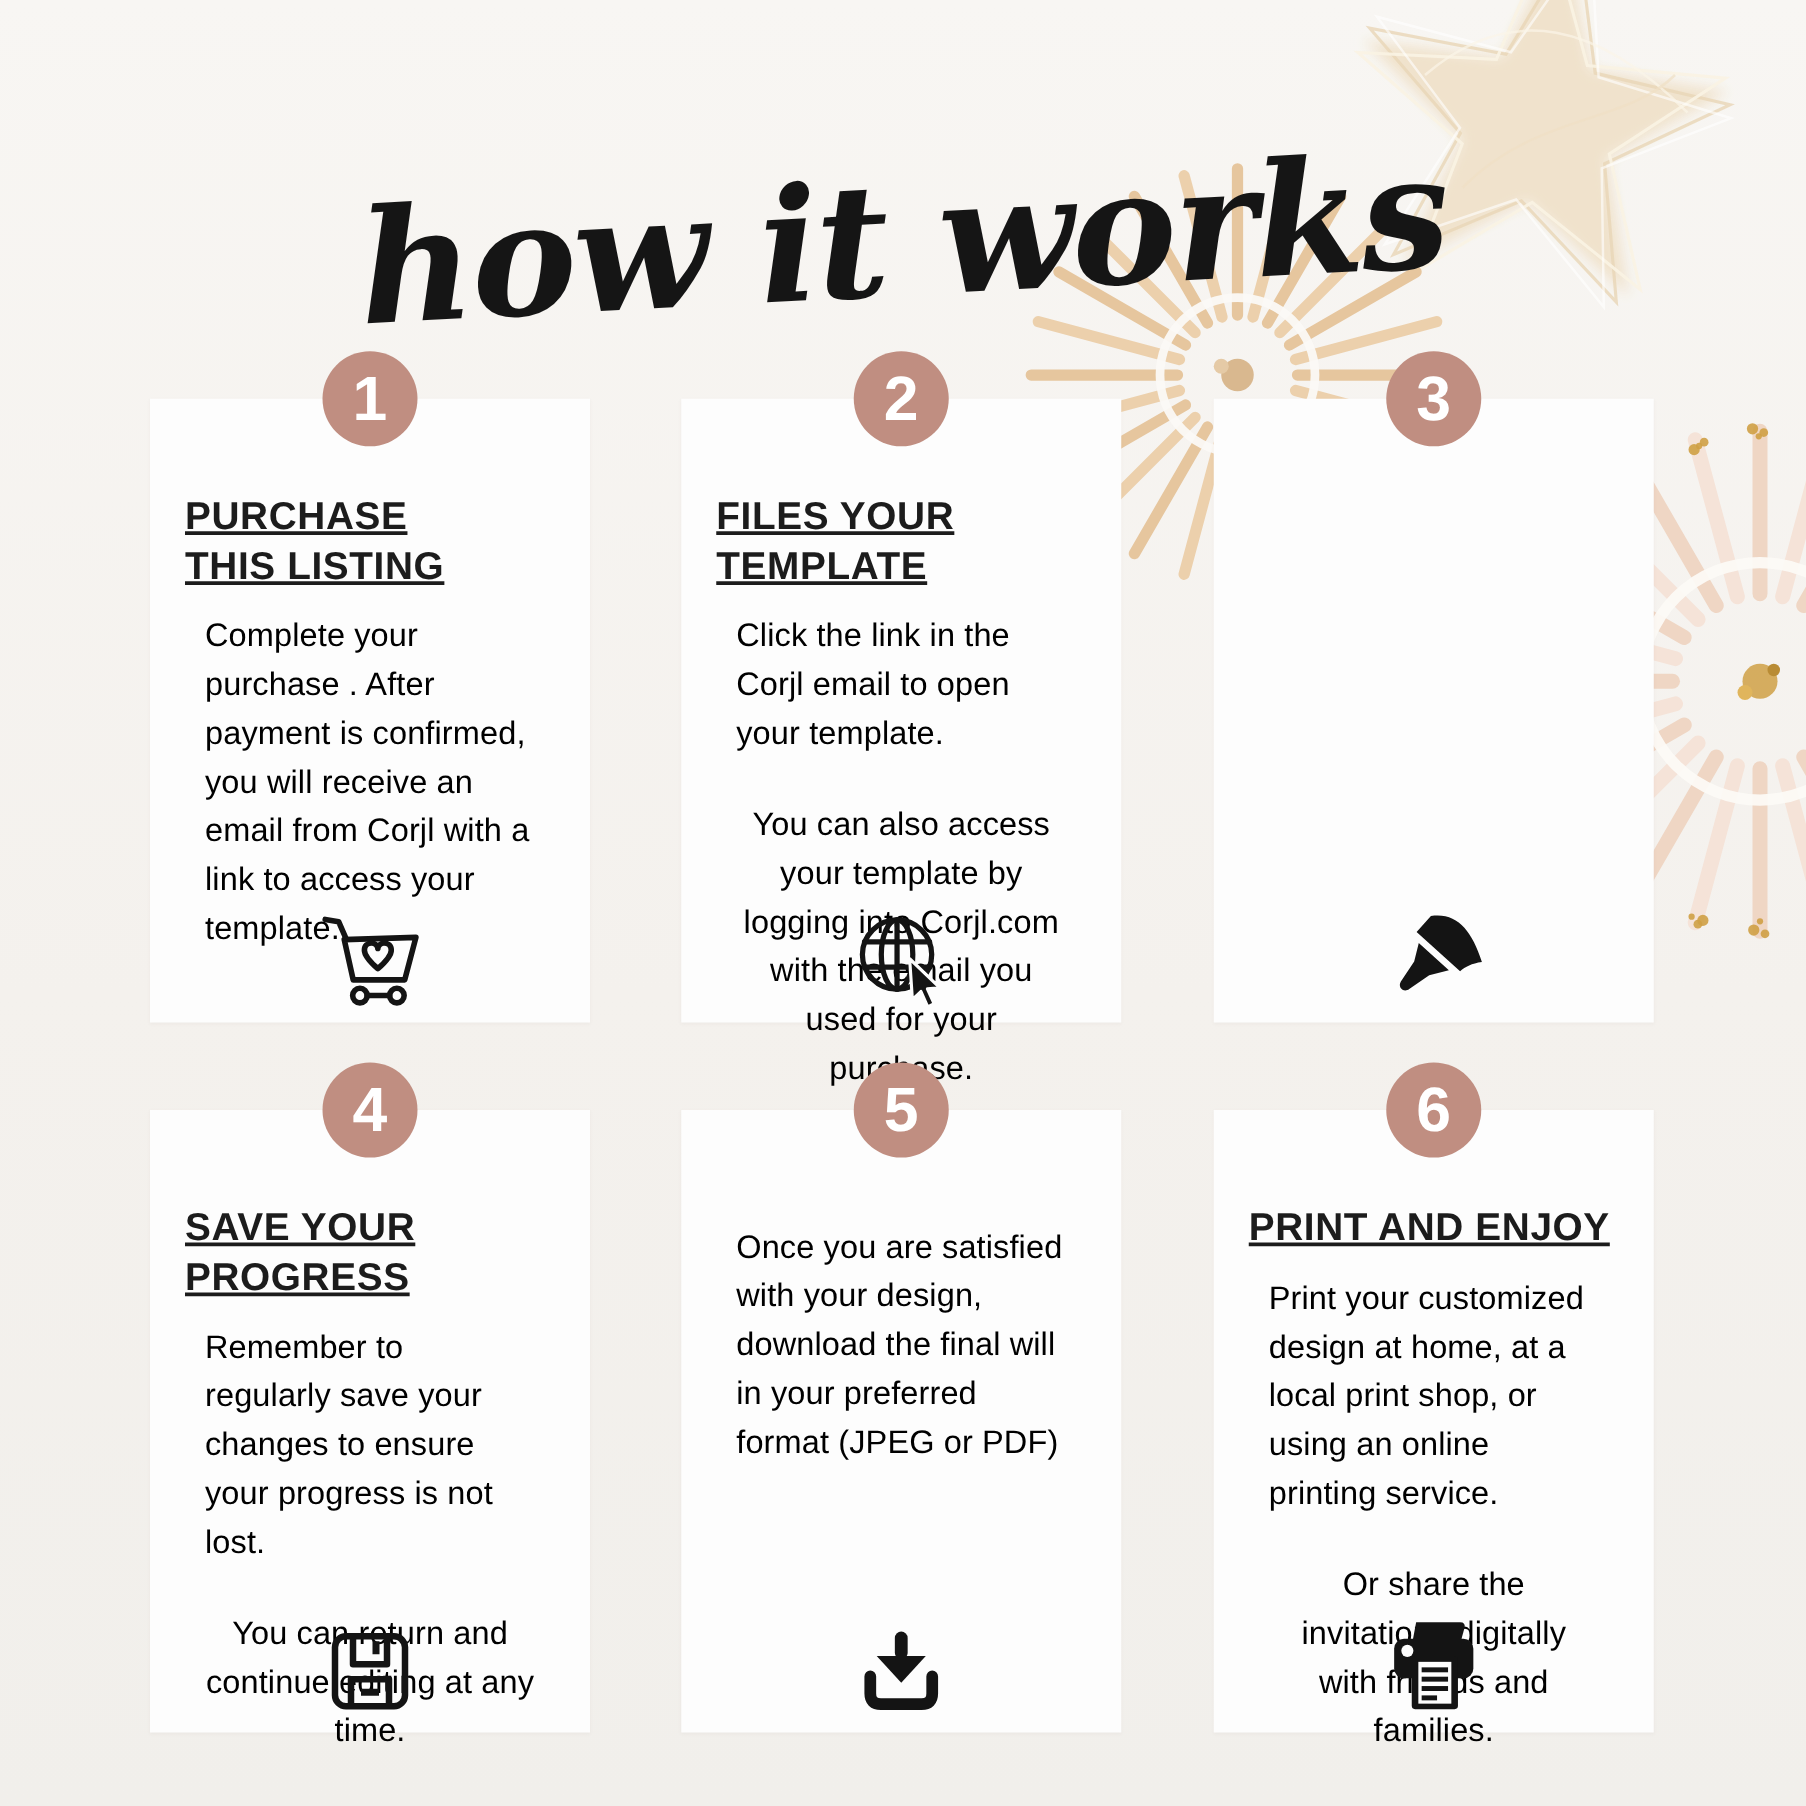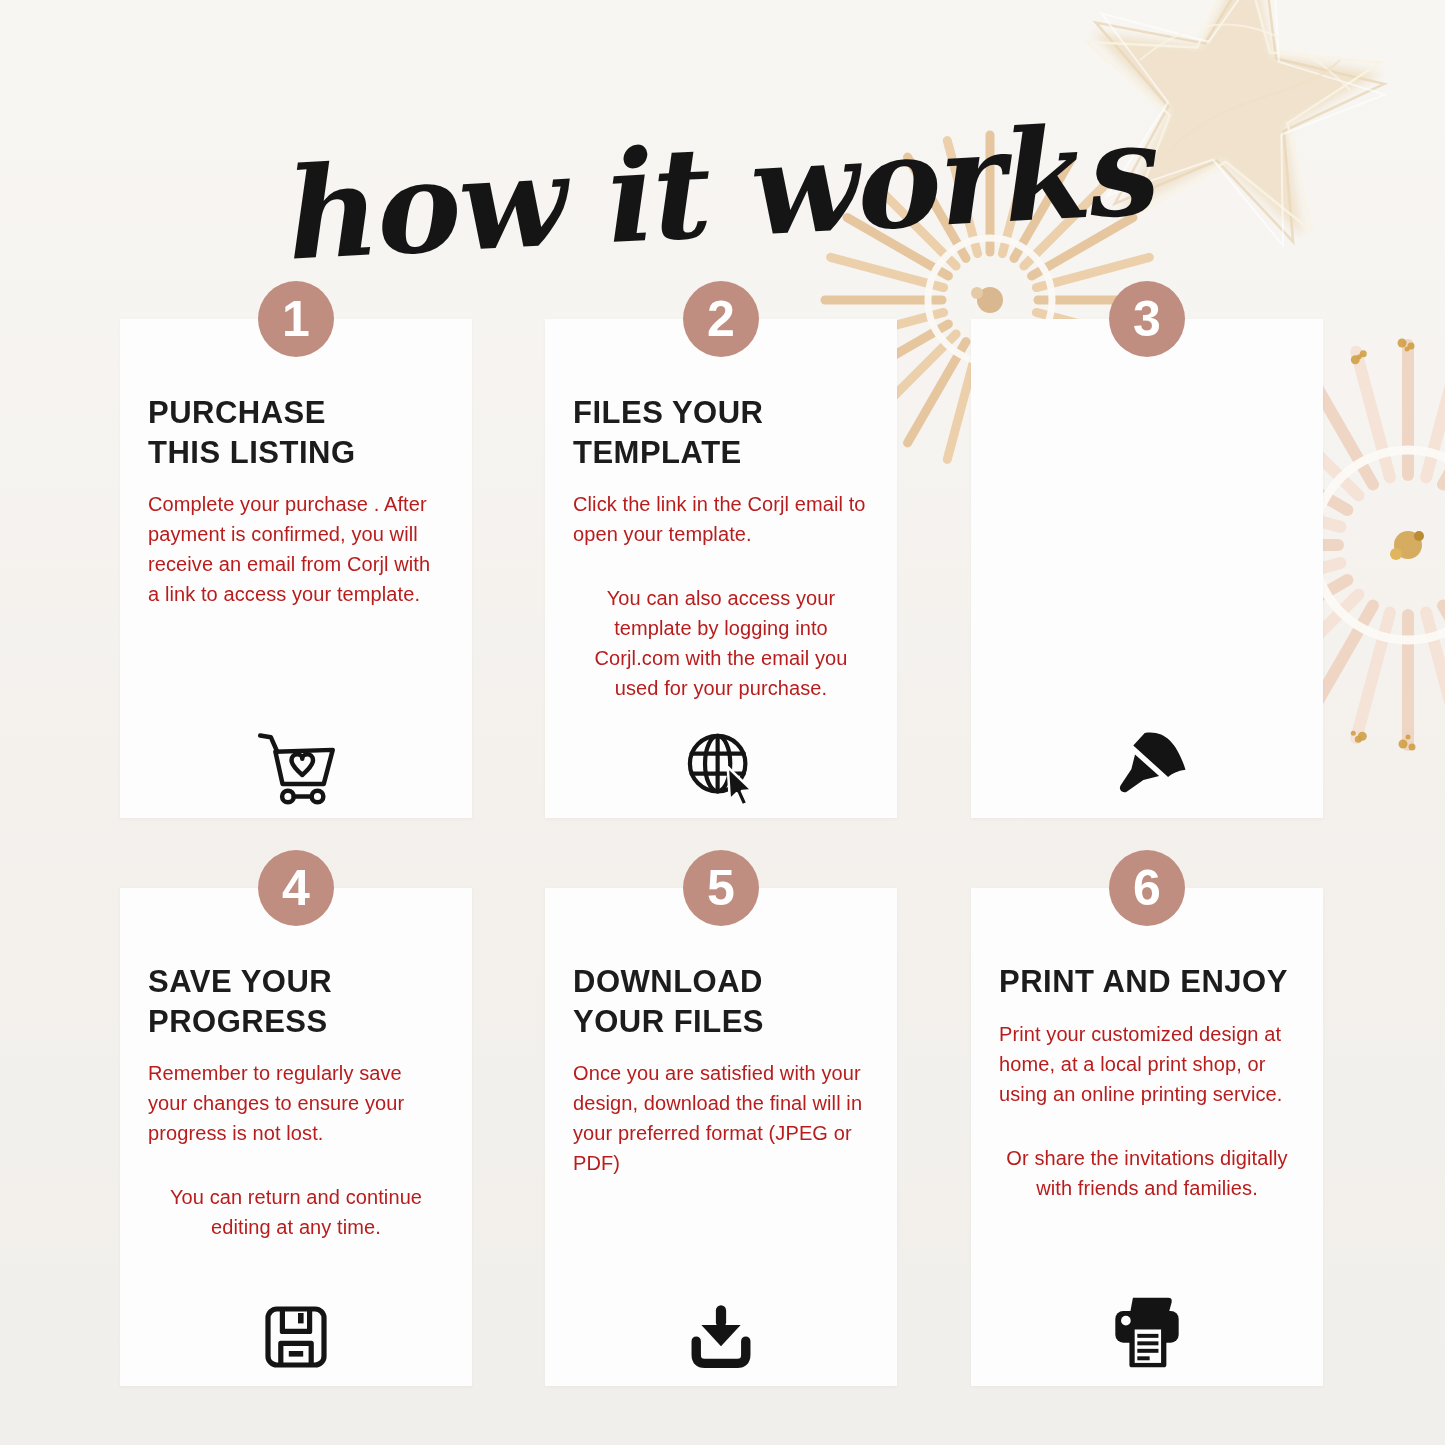--- a/index.html
+++ b/index.html
@@ -21,25 +21,25 @@
   }
   .badge{
     position:absolute;top:-38px;left:50%;transform:translateX(-50%);
     width:76px;height:76px;border-radius:50%;background:#c08e81;
     display:flex;align-items:center;justify-content:center;
     color:#ffffff;font-size:50px;font-weight:700;z-index:5;
   }
   .card-body{padding:74px 28px 0 28px;}
   .heading{
     margin:0 0 17px 0;color:#1c1c1c;font-size:31px;font-weight:700;
-    line-height:1.28;letter-spacing:0.5px;
+    line-height:1.28;letter-spacing:0.5px;text-decoration:underline;
   }
   .heading .hl{display:block;}
   .para{
-    margin:0;color:#b91c1c;font-size:20px;line-height:1.5;letter-spacing:0.1px;
+    margin:16px;color:#000000;font-size:26px;line-height:1.5;letter-spacing:0.1px;
   }
   .para + .para{margin-top:34px;text-align:center;}
   .para:empty, .hl:empty{display:none;}
   .icon{position:absolute;bottom:9px;left:50%;transform:translateX(-50%);line-height:0;}
   .icon svg{display:block;}
 </style>
 </head>
 <body>
 
 <svg class="decor" style="left:1020px;top:-60px;" width="430" height="320" viewBox="0 0 430 320">
@@ -244,24 +244,20 @@
       <line x1="41" y1="71" x2="59" y2="71" stroke-width="7"></line>
     </svg>
   </div>
 </section>
 
 <section class="card" style="left:545px;top:888px;height:498px;">
   <div class="badge">
       <span>5</span>
     </div>
   <div class="card-body">
-    <h2 class="heading">
-      <span class="hl">DOWNLOAD</span>
-      <span class="hl">YOUR FILES</span>
-    </h2>
     <p class="para">Once you are satisfied with your design, download the final will in your preferred format (JPEG or PDF)</p>
 
   </div>
   <div class="icon">
     <svg width="86" height="82" viewBox="0 0 100 96" fill="#141414">
       <rect x="44" y="12" width="12" height="26" rx="6"></rect>
       <path d="M 27 35 L 73 35 L 50 60 Z"></path>
       <path d="M 21 54 L 21 70 Q 21 80 31 80 L 69 80 Q 79 80 79 70 L 79 54" fill="none" stroke="#141414" stroke-width="11" stroke-linecap="round"></path>
     </svg>
   </div>

